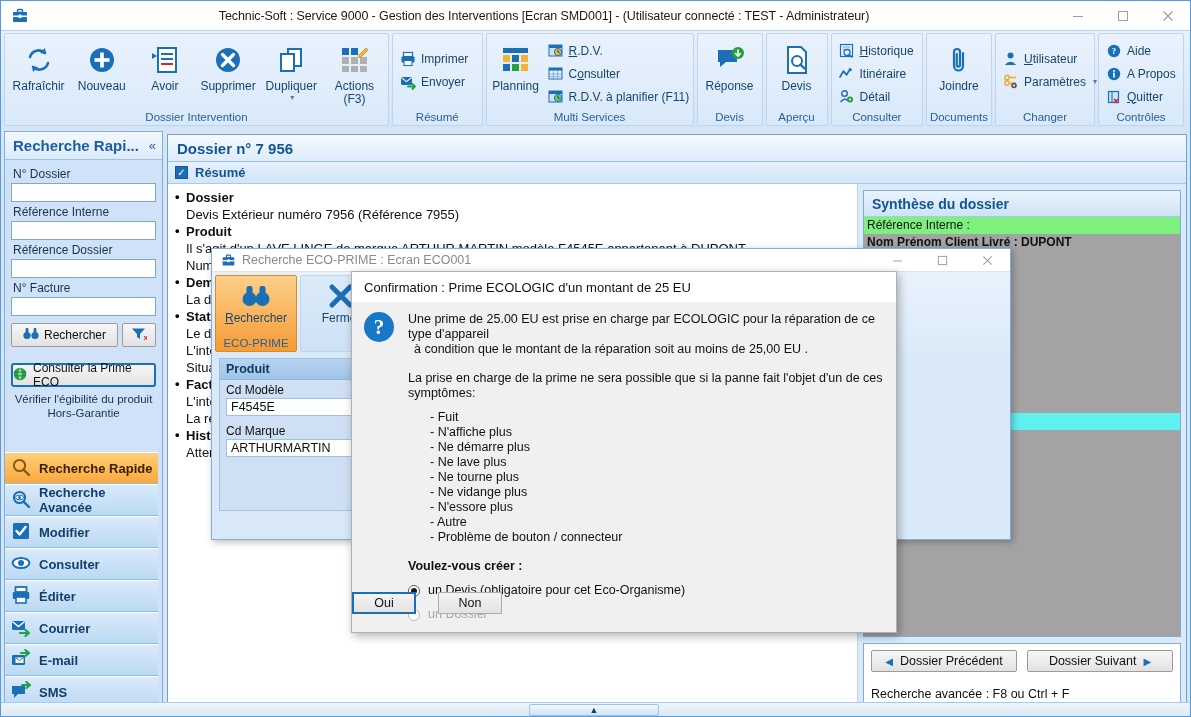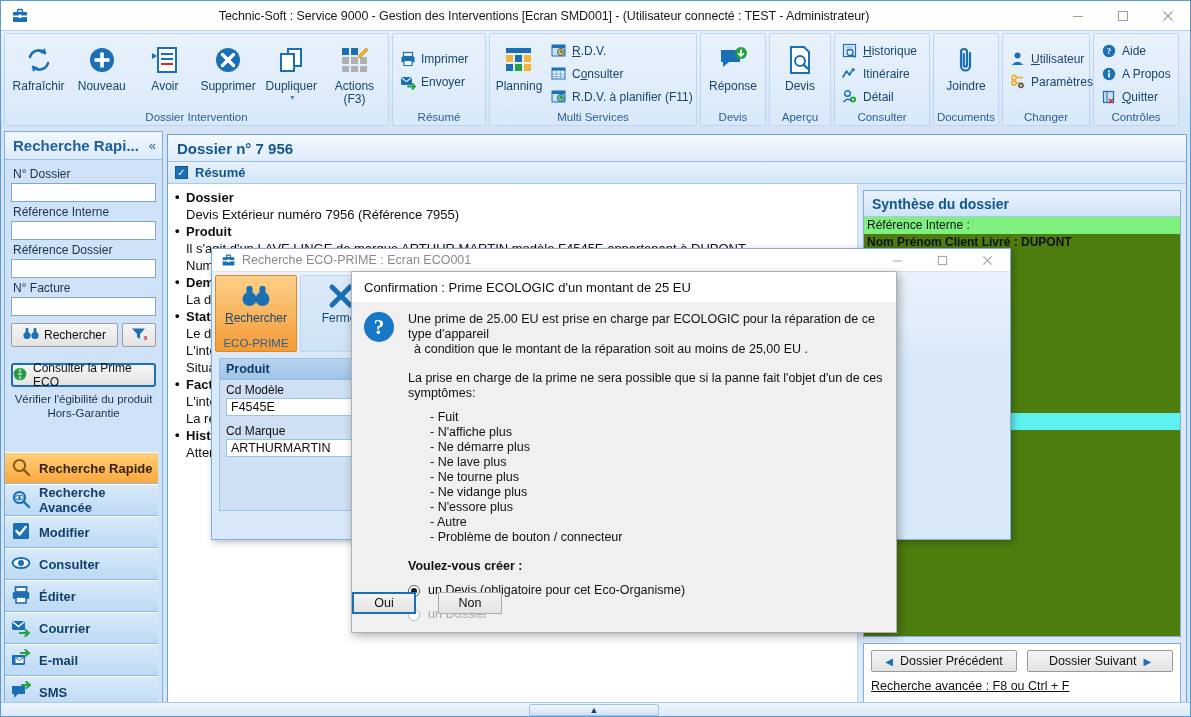--- a/index.html
+++ b/index.html
@@ -184,21 +184,21 @@
     font-size: 13px; font-weight: bold; color: #0f0f0f;
     position: relative; padding-left: 12px; line-height: 17px;
   }
   .sec-head::before {
     content: "•"; position: absolute; left: 1px; top: -1px; font-size: 13px; color: #000;
   }
   .sec-line { font-size: 13px; color: #111; line-height: 17px; padding-left: 12px; }
 
   
   .synth {
-    background: #4d7c0f; border: 1px solid #7fb0dd; height: 447px; overflow: hidden;
+    background: #a3a3a3; border: 1px solid #7fb0dd; height: 447px; overflow: hidden;
   }
   .synth-head {
     height: 26px; line-height: 26px; padding-left: 8px;
     font-size: 14px; font-weight: bold; color: #12558f;
     background: linear-gradient(#eaf3fd, #cfe3f7);
     border-bottom: 1px solid #a9cbe9;
   }
   .srow { font-size: 12px; color: #111; line-height: 15px; padding: 1px 3px; white-space: nowrap; }
   .srow.green { background: #7df07d; }
   .srow.cyan { background: #5ff0f0; }
@@ -207,21 +207,21 @@
     height: 62px; padding: 6px 7px;
   }
   .navbox-row { display: flex; gap: 10px; }
   .navbtn {
     flex: 1; height: 22px;
     background: linear-gradient(#f6f6f6, #e2e2e2);
     border: 1px solid #9b9b9b; border-radius: 2px;
     display: flex; align-items: center; justify-content: center; gap: 7px;
     font-size: 12.5px; color: #111; cursor: default;
   }
-  .navbox-note { margin-top: 7px; font-size: 12.5px; color: #111; text-decoration: underline; }
+  .navbox-note { margin-top: 15px; font-size: 12.5px; color: #111; }
   .tri { color: #1a6fb5; font-size: 10px; }
 
   
   .statusbar {
     position: absolute; left: 0; bottom: 0; width: 1189px; height: 14px;
     background: linear-gradient(#eef5fc, #dbe9f7);
     border-top: 1px solid #a9cbe9;
   }
   .scroll-tab {
     position: absolute; left: 528px; top: 1px; width: 130px; height: 12px;
@@ -603,21 +603,21 @@
             <svg width="26" height="30" viewBox="0 0 26 30">
               <path d="M17 8 V21 a4.5 4.5 0 0 1-9 0 V7 a3 3 0 0 1 6 0 V20 a1.6 1.6 0 0 1-3.2 0 V9" stroke="#1a6fb5" stroke-width="2.2" fill="none" stroke-linecap="round"></path>
             </svg>
           </div>
           <div class="lbl">Joindre</div>
         </div>
       </div>
       <div class="rgroup-label">Documents</div>
     </div>
 
-    <div class="rgroup" style="width:88px;">
+    <div class="rgroup" style="width:100px;">
       <div class="rgroup-body">
         <div class="smallcol" style="padding-top:9px;">
           <div class="smallbtn">
             <div class="glyph">
               <svg width="15" height="15" viewBox="0 0 15 15">
                 <circle cx="7.5" cy="4.6" r="3" fill="#1a6fb5"></circle>
                 <path d="M1.8 14 Q7.5 7.5 13.2 14 Z" fill="#1a6fb5"></path>
               </svg>
             </div>
             <div class="lbl"><span class="uline">U</span>tilisateur</div>

